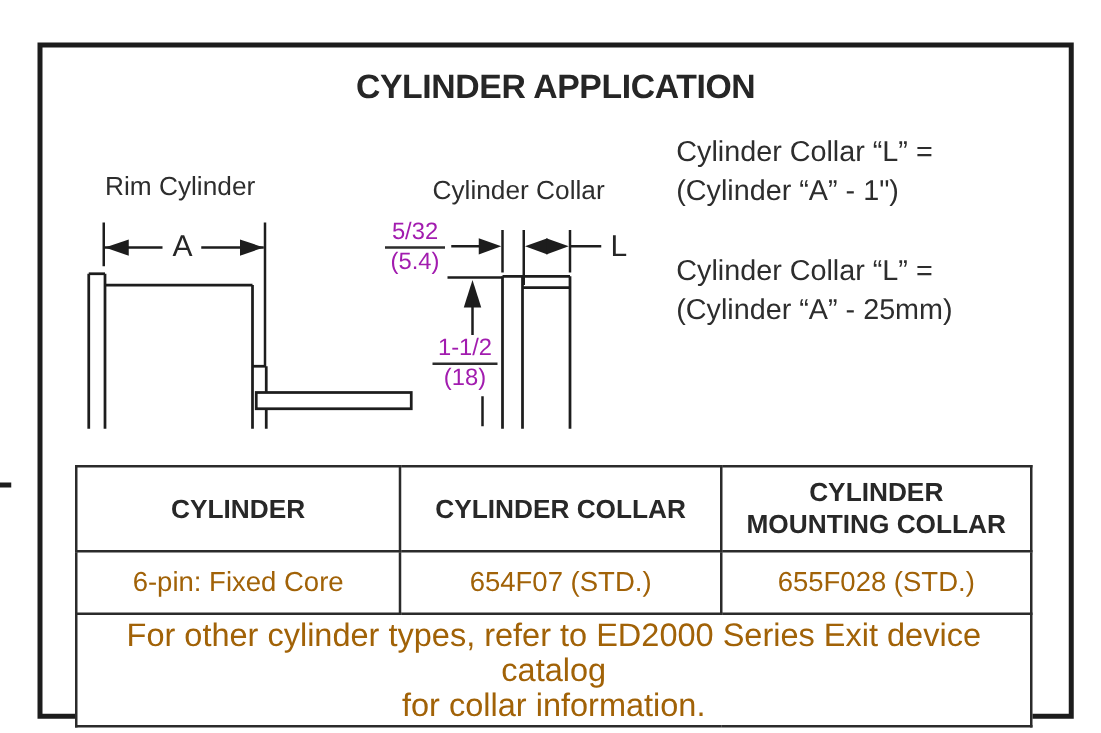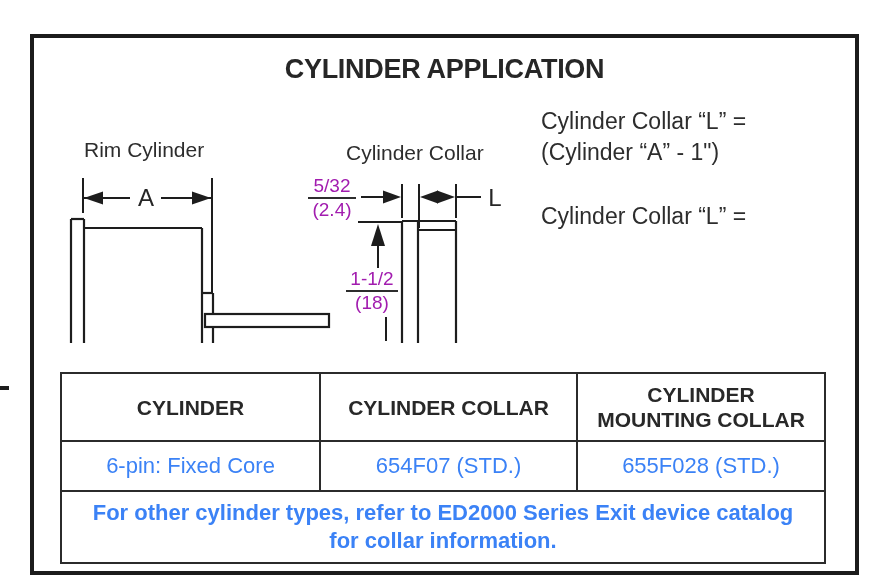--- a/index.html
+++ b/index.html
@@ -23,25 +23,25 @@
   .frac{position:absolute;text-align:center;font-size:19px;line-height:20px;color:#a21caf;}
   .frac .num{display:block;border-bottom:2px solid #2d2d2d;padding:0 2px 1px 2px;}
   .frac .mm{display:block;padding-top:1px;}
   .formula{position:absolute;left:541px;font-size:23px;line-height:31px;color:#2d2d2d;white-space:nowrap;}
   table.parts{
     position:absolute;left:60px;top:372px;width:764px;
     border-collapse:collapse;table-layout:fixed;background:#fff;
   }
   table.parts th, table.parts td{
     border:2px solid #2b2b2b;text-align:center;vertical-align:middle;
-    padding:2px 6px;color:#3b82f6;
+    padding:2px 6px;color:#a16207;
   }
   table.parts th{font-size:21px;font-weight:bold;height:62px;line-height:25px;color:#282828;}
   tr.data td{font-size:22px;height:44px;}
-  tr.noterow td{font-size:22px;height:66px;line-height:28px;font-weight:bold;}
+  tr.noterow td{font-size:26px;height:66px;line-height:28px;}
   .hl,.nl{display:block;}
 </style>
 </head>
 <body>
 
 <div>
 
   <div class="edge-mark"></div>
   <div class="frame"></div>
 
@@ -102,35 +102,36 @@
   <span class="lbl" style="left:84px;top:138px">Rim Cylinder</span>
 
   <span class="lbl" style="left:346px;top:141px">Cylinder Collar</span>
 
   <span class="dimletter" style="left:128px;top:184px;width:36px">A</span>
 
   <span class="dimletter" style="left:480px;top:184px;width:30px">L</span>
 
   <div class="frac" style="left:308px;top:176px;width:48px">
     <span class="num">5/32</span>
-    <span class="mm">(2.4)</span>
+    <span class="mm">(5.4)</span>
   </div>
 
   <div class="frac" style="left:346px;top:269px;width:52px">
     <span class="num">1-1/2</span>
     <span class="mm">(18)</span>
   </div>
 
   <div class="formula" style="top:106px">
     <div>Cylinder Collar “L” =</div>
     <div>(Cylinder “A” - 1")</div>
   </div>
 
   <div class="formula" style="top:201px">
     <div>Cylinder Collar “L” =</div>
+    <div>(Cylinder “A” - 25mm)</div>
   </div>
 
   <table class="parts">
     <colgroup>
       <col style="width:259px">
         <col style="width:257px">
         <col style="width:248px">
     </colgroup>
     <thead>
       <tr>

